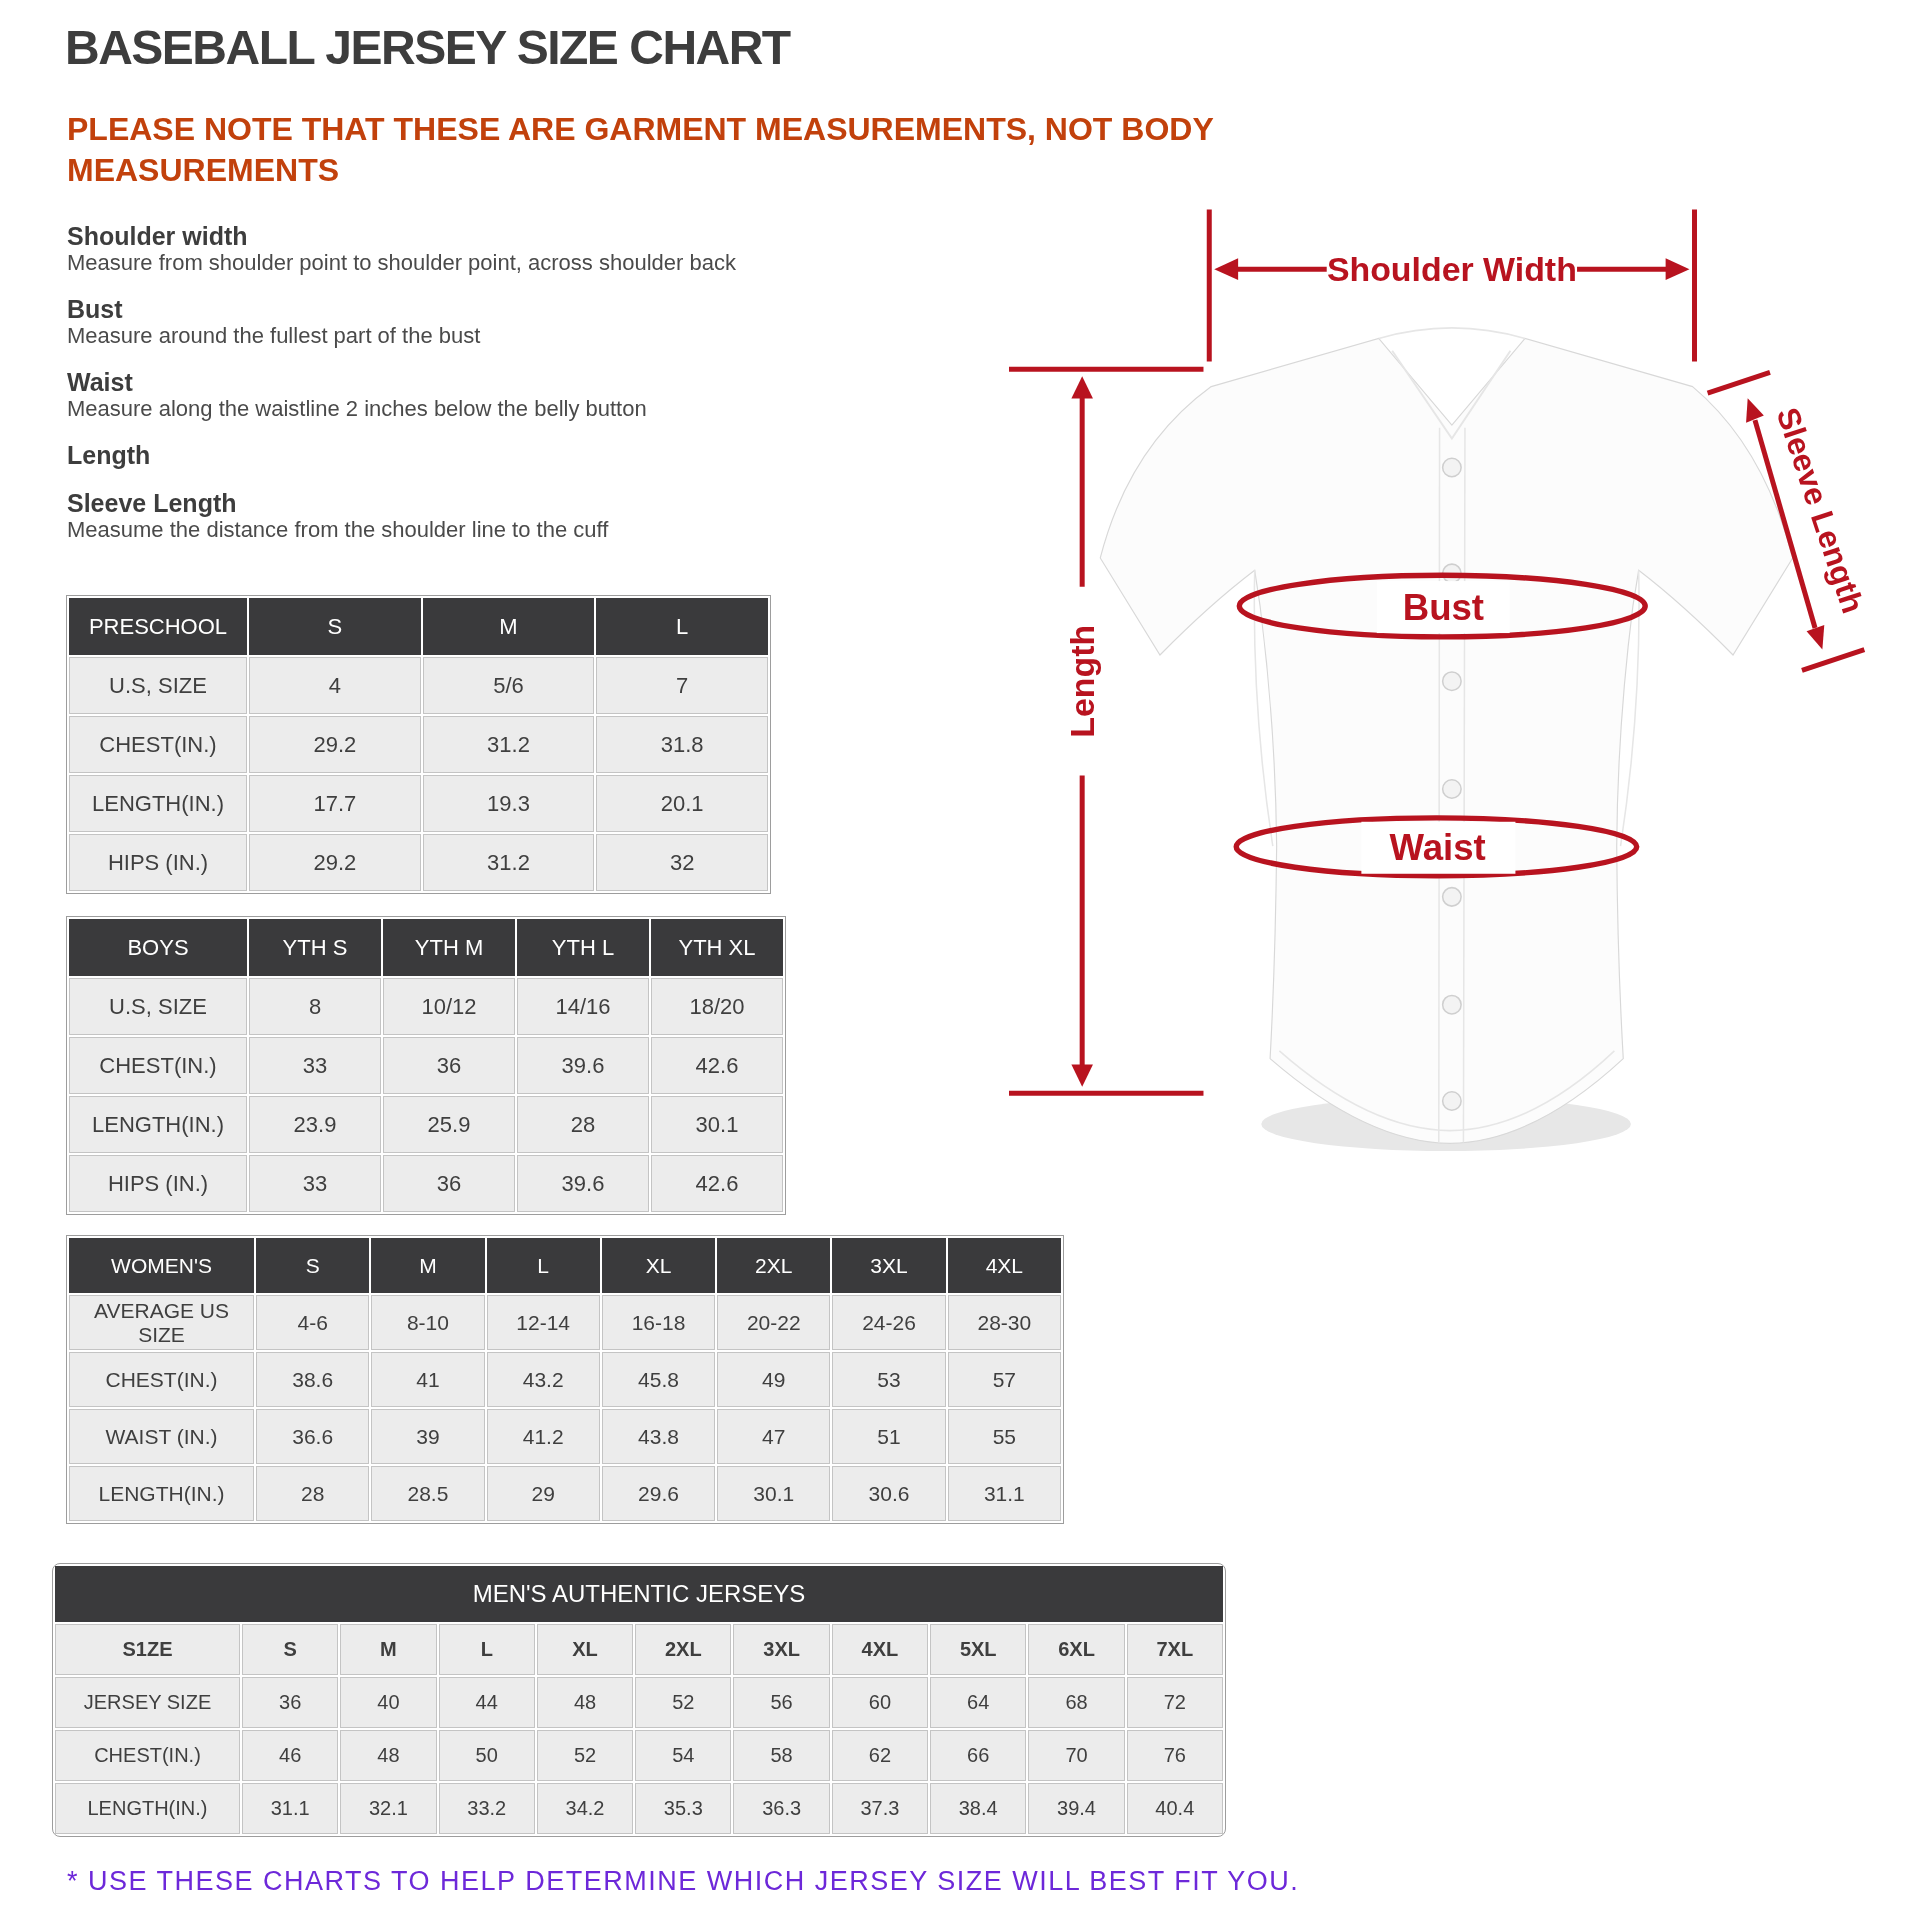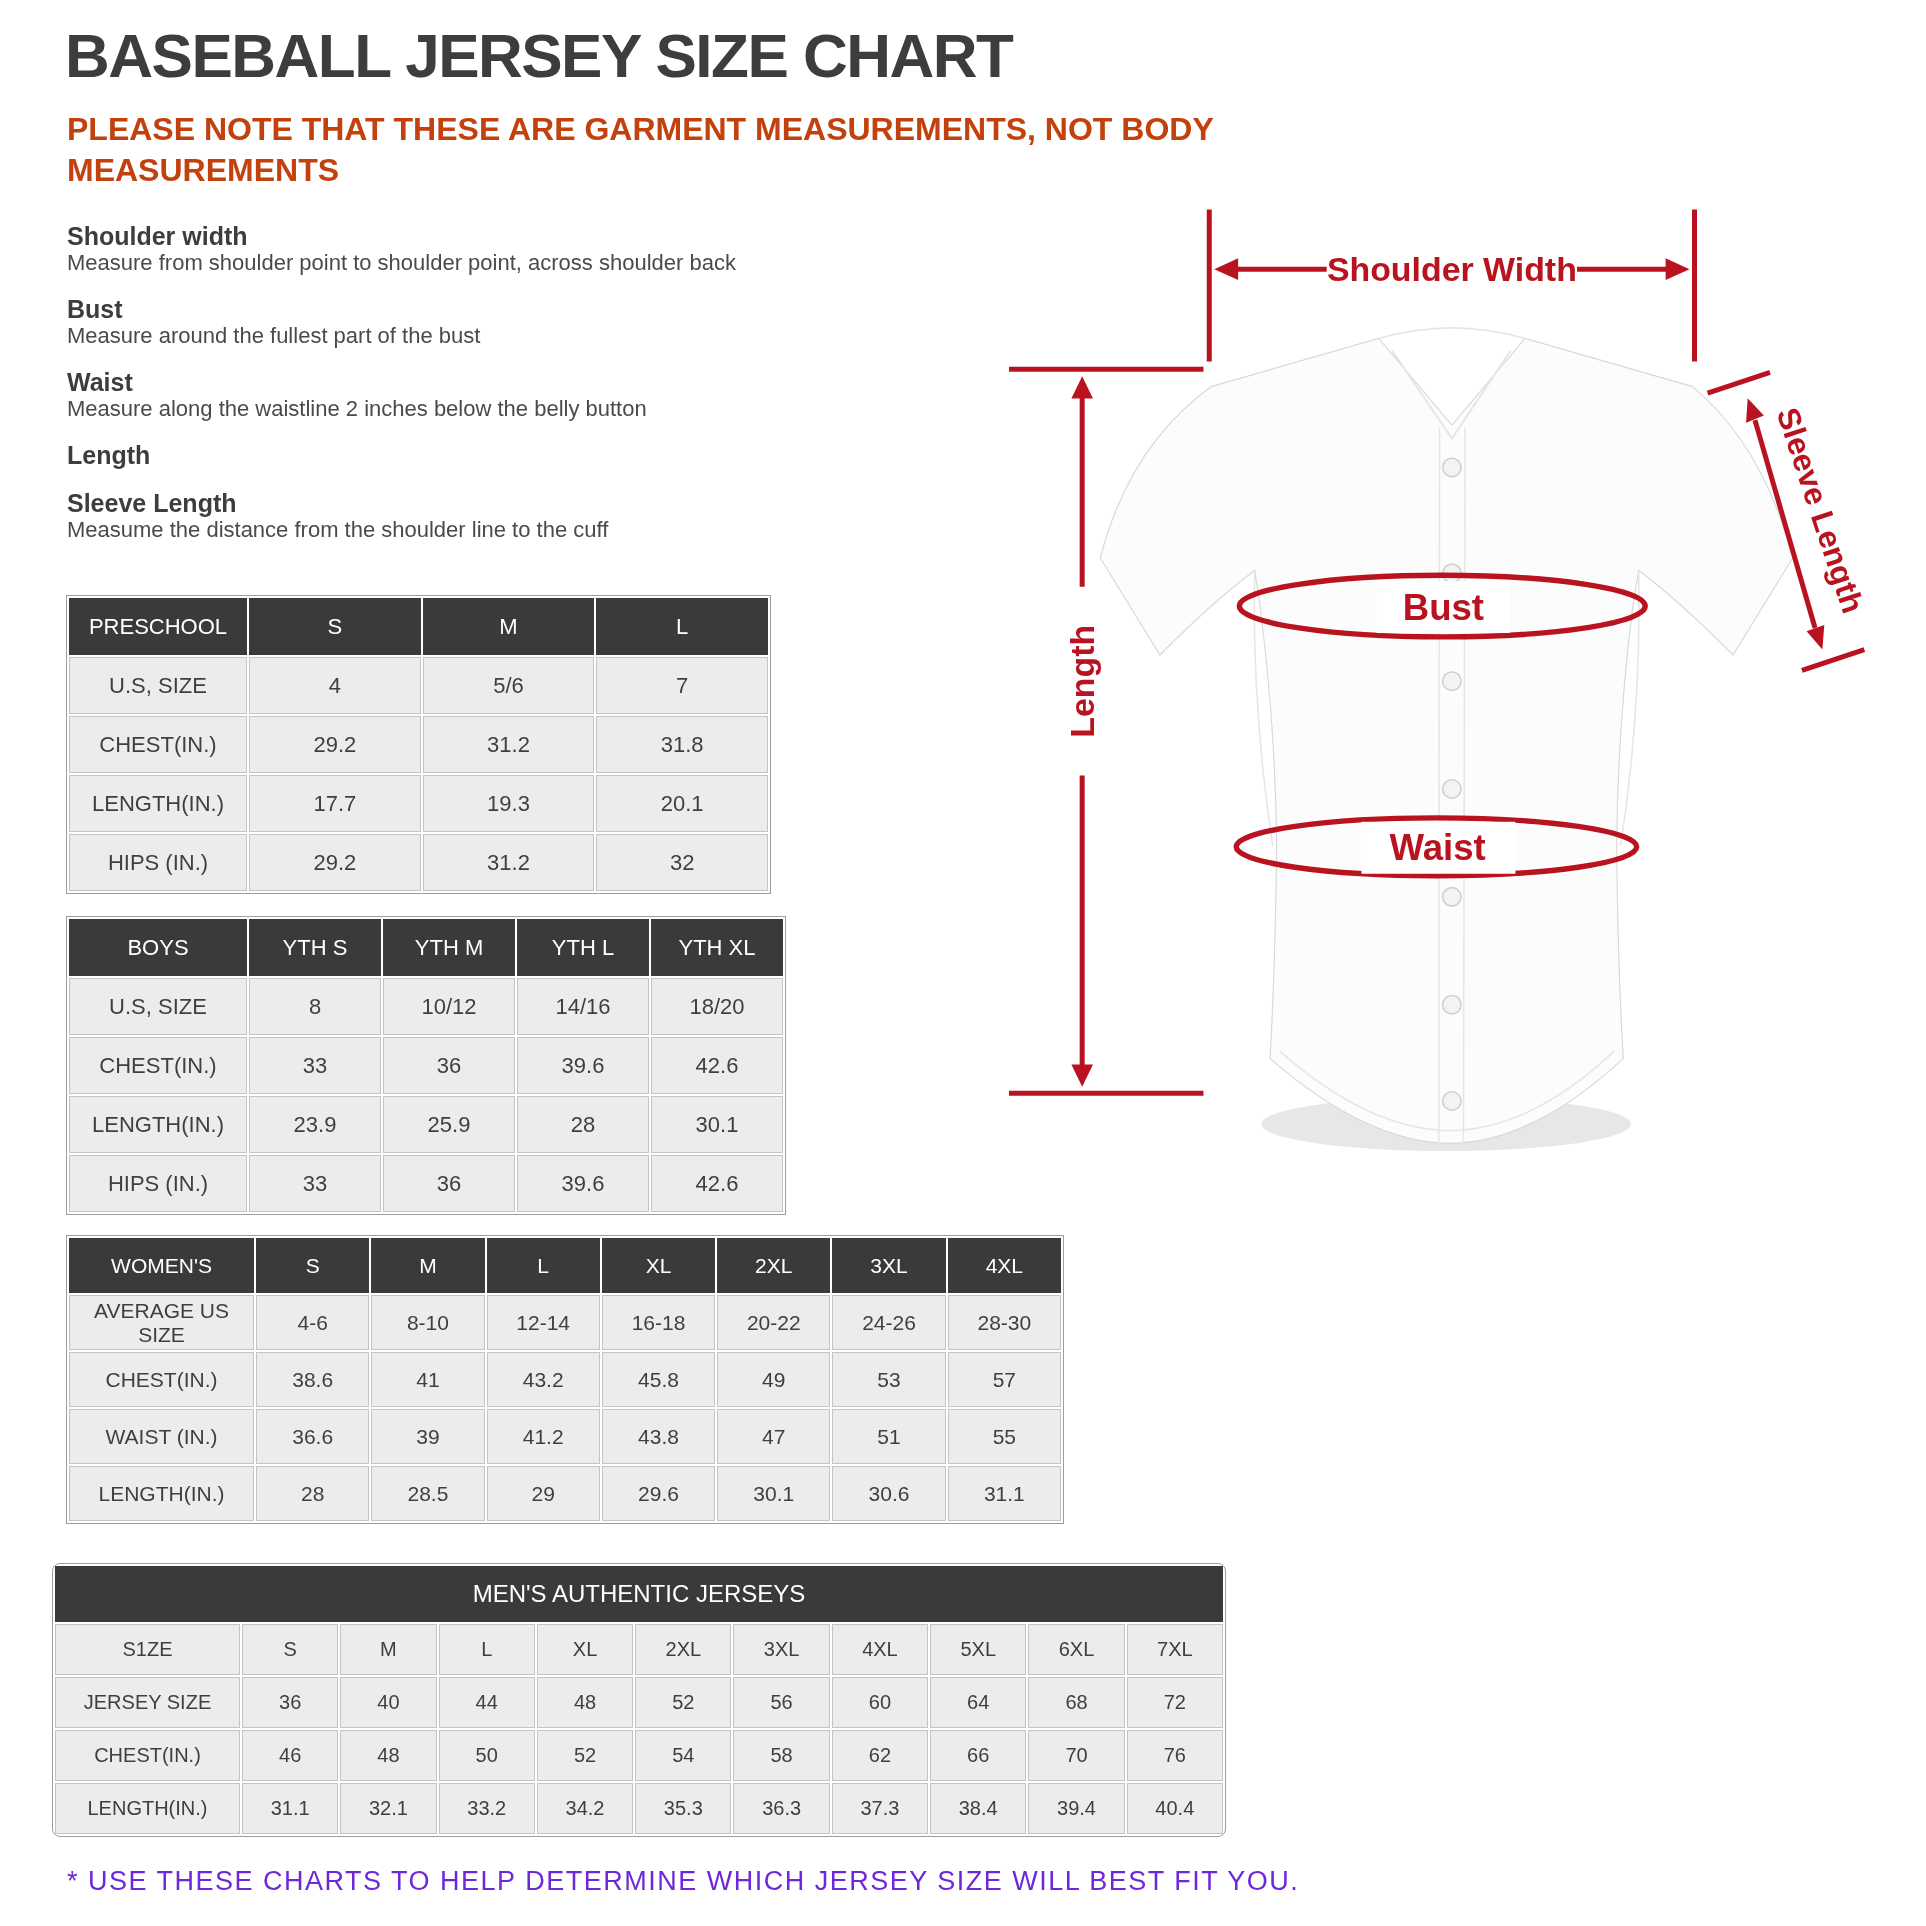--- a/index.html
+++ b/index.html
@@ -4,21 +4,21 @@
 <style>
   html,body{margin:0;padding:0;}
   body{
     width:1927px;height:1927px;position:relative;background:#ffffff;
     font-family:"Liberation Sans",sans-serif;color:#3d3d3d;overflow:hidden;
   }
   .abs{position:absolute;}
 
   
   #page-title{
-    left:65px;top:20px;font-size:62px;font-weight:bold;letter-spacing:-1.5px;
+    left:65px;top:20px;font-size:48px;font-weight:bold;letter-spacing:-1.5px;
     color:#3d3d3d;white-space:nowrap;
   }
   #page-subtitle{
     left:67px;top:109px;font-size:32px;font-weight:bold;color:#c2410c;
     line-height:1.28;width:1194px;
   }
 
   
   #definitions{left:67px;top:223px;width:944px;}
   .def-group{margin-bottom:21px;}
@@ -32,21 +32,21 @@
   }
   table.size-table th,table.size-table td{
     text-align:center;vertical-align:middle;padding:0 7px;
     background:#ececec;color:#3f3f3f;border:0.4px solid #c4c4c4;
     overflow:hidden;
   }
   table.size-table tr.head-dark th,
   table.size-table tr.title-row th{
     background:#3a3a3c;color:#ffffff;border:0.4px solid #3a3a3c;font-weight:normal;
   }
-  table.size-table tr.head-light th{font-weight:normal;margin-left:44px;}
+  table.size-table tr.head-light th{font-weight:bold;margin-left:44px;}
 
   #table-preschool{left:66px;top:595px;width:705px;}
   #table-preschool th,#table-preschool td{height:55px;font-size:22px;}
   #table-preschool col:first-child{width:178px;}
 
   #table-boys{left:66px;top:916px;width:720px;}
   #table-boys th,#table-boys td{height:55px;font-size:22px;}
   #table-boys col:first-child{width:178px;}
 
   #table-womens{left:66px;top:1235px;width:998px;}

